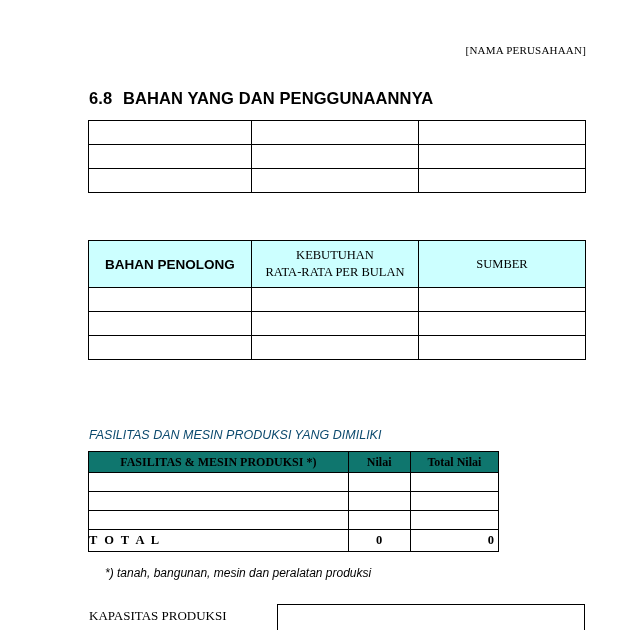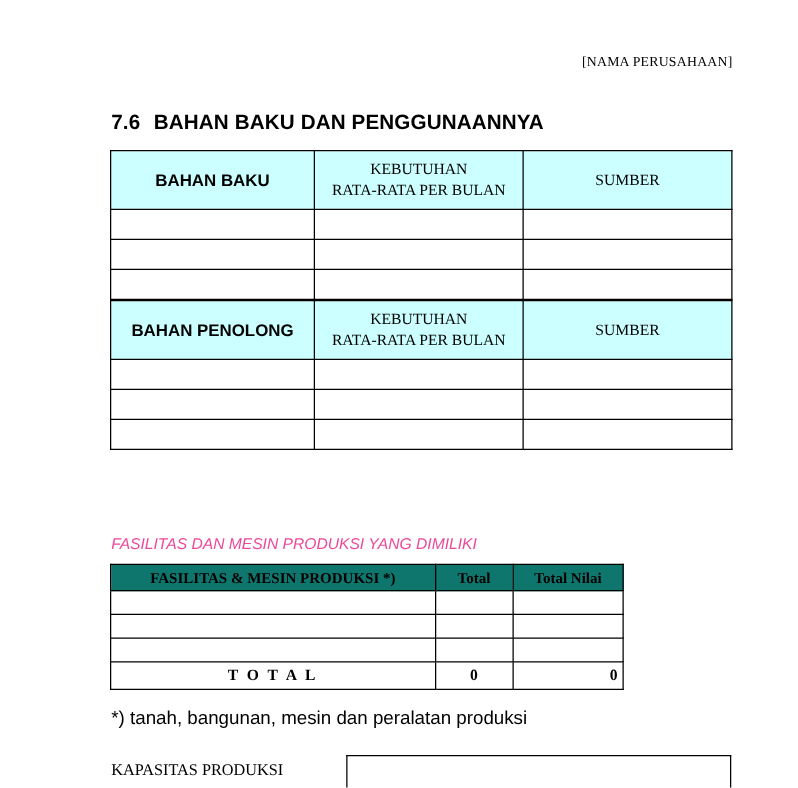--- a/index.html
+++ b/index.html
@@ -101,21 +101,21 @@
   .w-c3 { width: 167px; }
 
   
   #fasilitas-caption {
     position: absolute;
     left: 89px;
     top: 428px;
     font-family: "Liberation Sans", sans-serif;
     font-style: italic;
     font-size: 12.5px;
-    color: #ec4899;
+    color: #0c4a6e;
   }
   
   #tbl-fasilitas {
     position: absolute;
     left: 88px;
     top: 451px;
     width: 411px;
   }
   #tbl-fasilitas td {
     font-family: "Liberation Serif", serif;
@@ -129,40 +129,40 @@
   }
   #tbl-fasilitas .fr td {
     height: 18px;
   }
   #tbl-fasilitas .ft td {
     height: 21px;
     font-weight: bold;
     font-size: 12.5px;
   }
   #tbl-fasilitas .ft .lbl {
-    text-align: center;
     letter-spacing: 2px;
   }
   #tbl-fasilitas .ft .num {
     text-align: center;
   }
   #tbl-fasilitas .ft .num2 {
     text-align: right;
     padding-right: 4px;
   }
   .fw1 { width: 259px; }
   .fw2 { width: 62px; }
   .fw3 { width: 88px; }
 
   #footnote {
     position: absolute;
-    left: 89px;
+    left: 105px;
     top: 566px;
     font-family: "Liberation Sans", sans-serif;
-    font-size: 15px;
+    font-style: italic;
+    font-size: 12px;
     color: #000;
   }
   #kapasitas-label {
     position: absolute;
     left: 89px;
     top: 608px;
     font-family: "Liberation Serif", serif;
     font-size: 13px;
   }
   #kapasitas-box {
@@ -178,38 +178,30 @@
   }
 </style>
 </head>
 <body>
 
 <div class="page">
 
   <div id="header-company" class="header-company">[NAMA PERUSAHAAN]</div>
 
   <div id="sec-42" class="section-heading">
-    <span class="sec-num">7.6</span><span>BAHAN BAKU DAN PENGGUNAANNYA</span>
+    <span class="sec-num">6.8</span><span>BAHAN YANG DAN PENGGUNAANNYA</span>
   </div>
 
   <table id="tbl-bahan-baku" class="tbl">
     <colgroup>
       <col class="w-c1">
         <col class="w-c2">
         <col class="w-c3">
     </colgroup>
     <tbody>
-      <tr class="mat-head">
-        <td class="c1">BAHAN BAKU</td>
-        <td class="c2">
-          <div>KEBUTUHAN</div>
-          <div>RATA-RATA PER BULAN</div>
-        </td>
-        <td class="c3">SUMBER</td>
-      </tr>
       <tr class="mat-row">
         <td></td>
         <td></td>
         <td></td>
       </tr>
       <tr class="mat-row">
         <td></td>
         <td></td>
         <td></td>
       </tr>
@@ -259,21 +251,21 @@
 
   <table id="tbl-fasilitas" class="tbl">
     <colgroup>
       <col class="fw1">
         <col class="fw2">
         <col class="fw3">
     </colgroup>
     <tbody>
       <tr class="fh">
         <td>FASILITAS &amp; MESIN PRODUKSI *)</td>
-        <td>Total</td>
+        <td>Nilai</td>
         <td>Total Nilai</td>
       </tr>
       <tr class="fr">
         <td></td>
         <td></td>
         <td></td>
       </tr>
       <tr class="fr">
         <td></td>
         <td></td>

